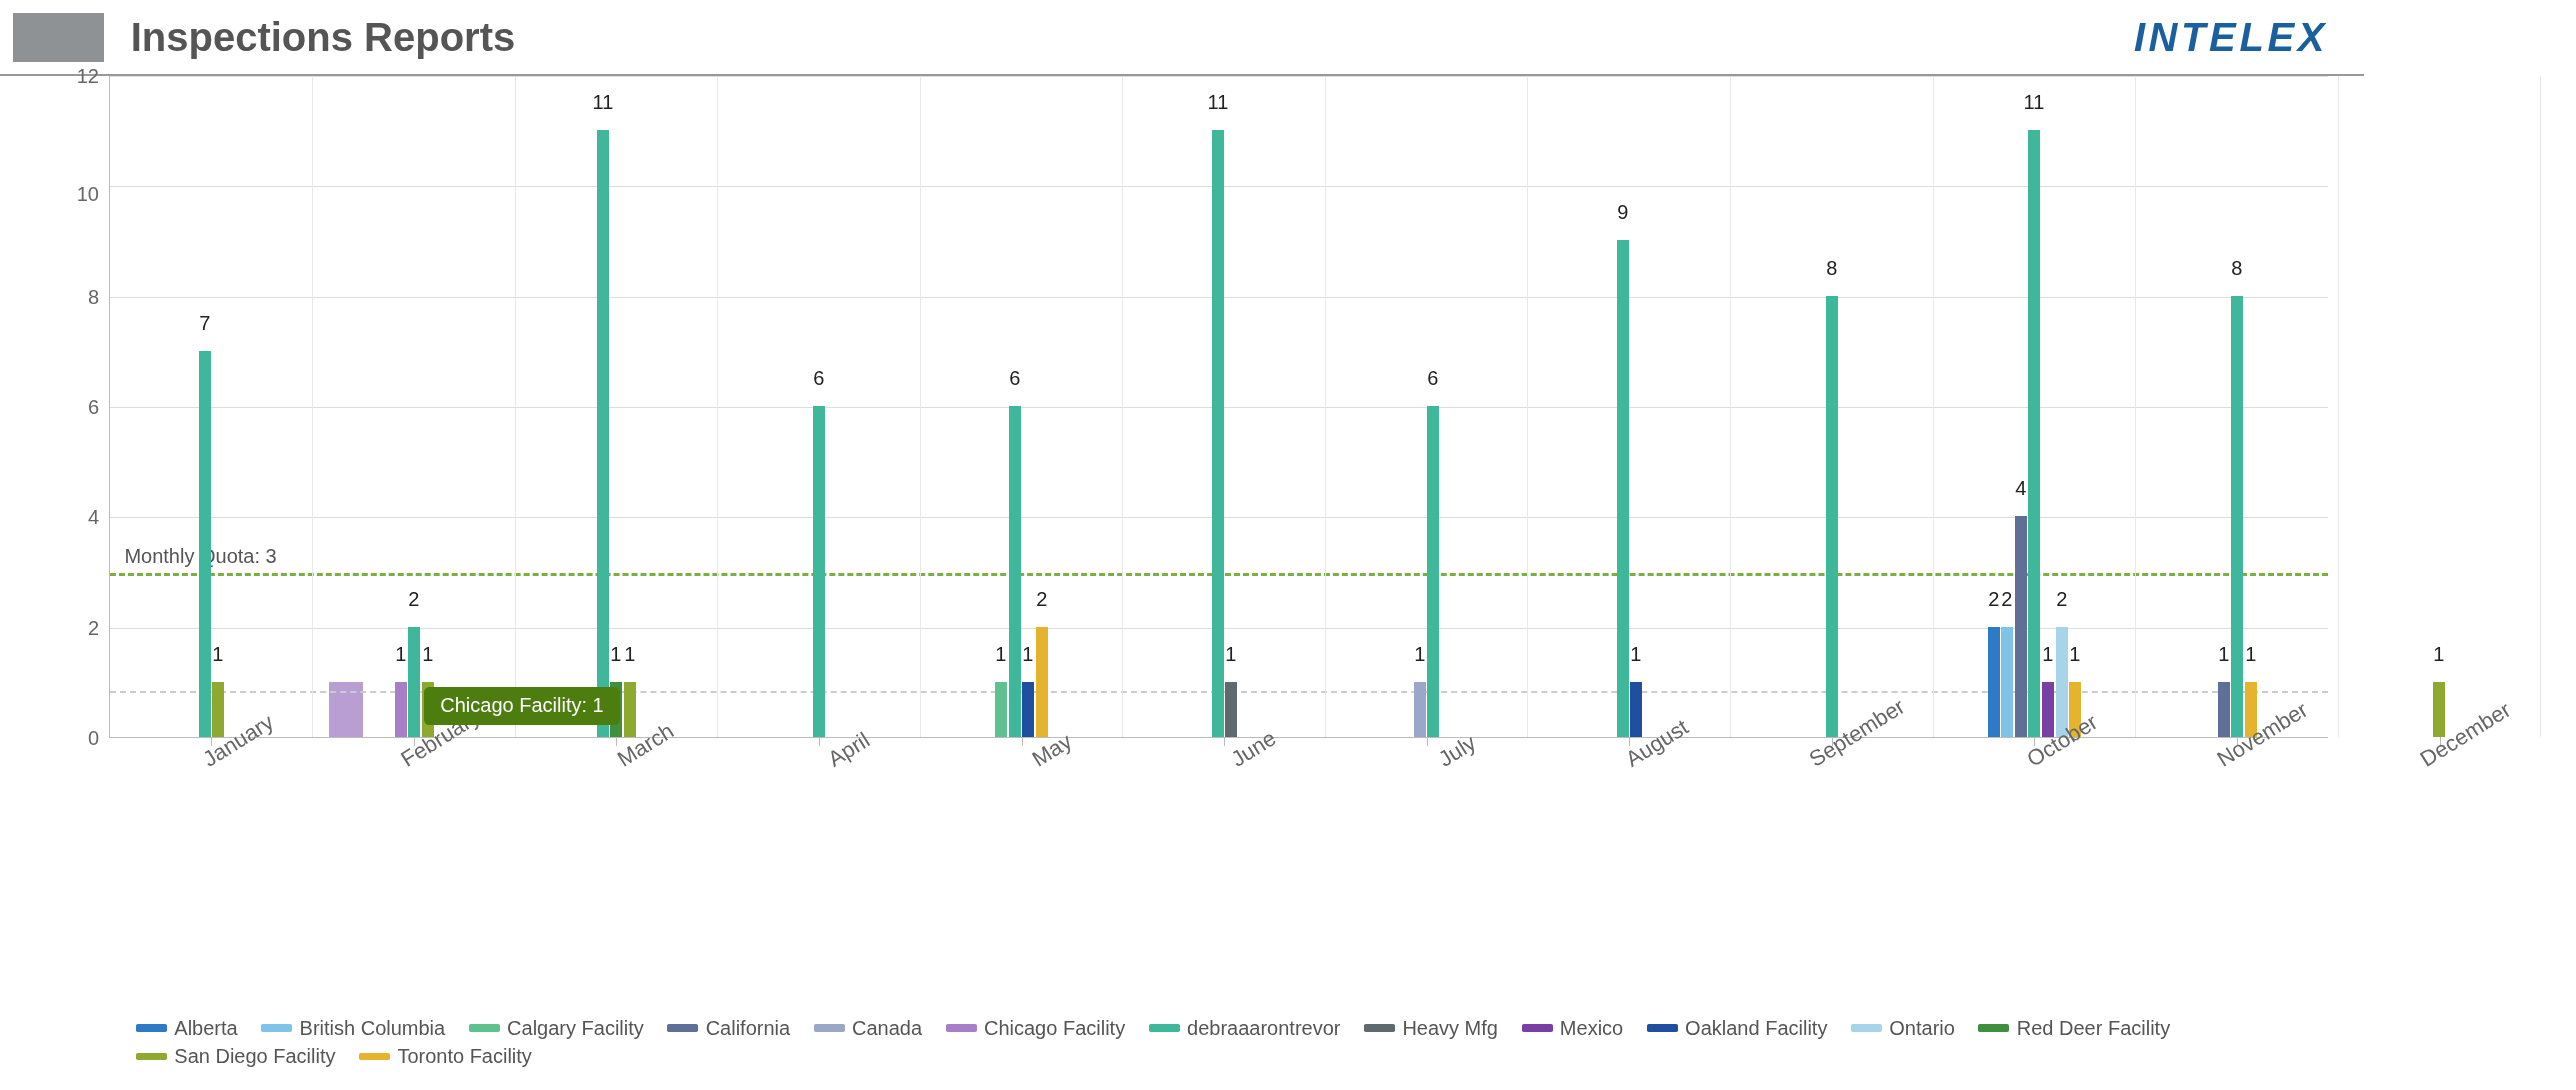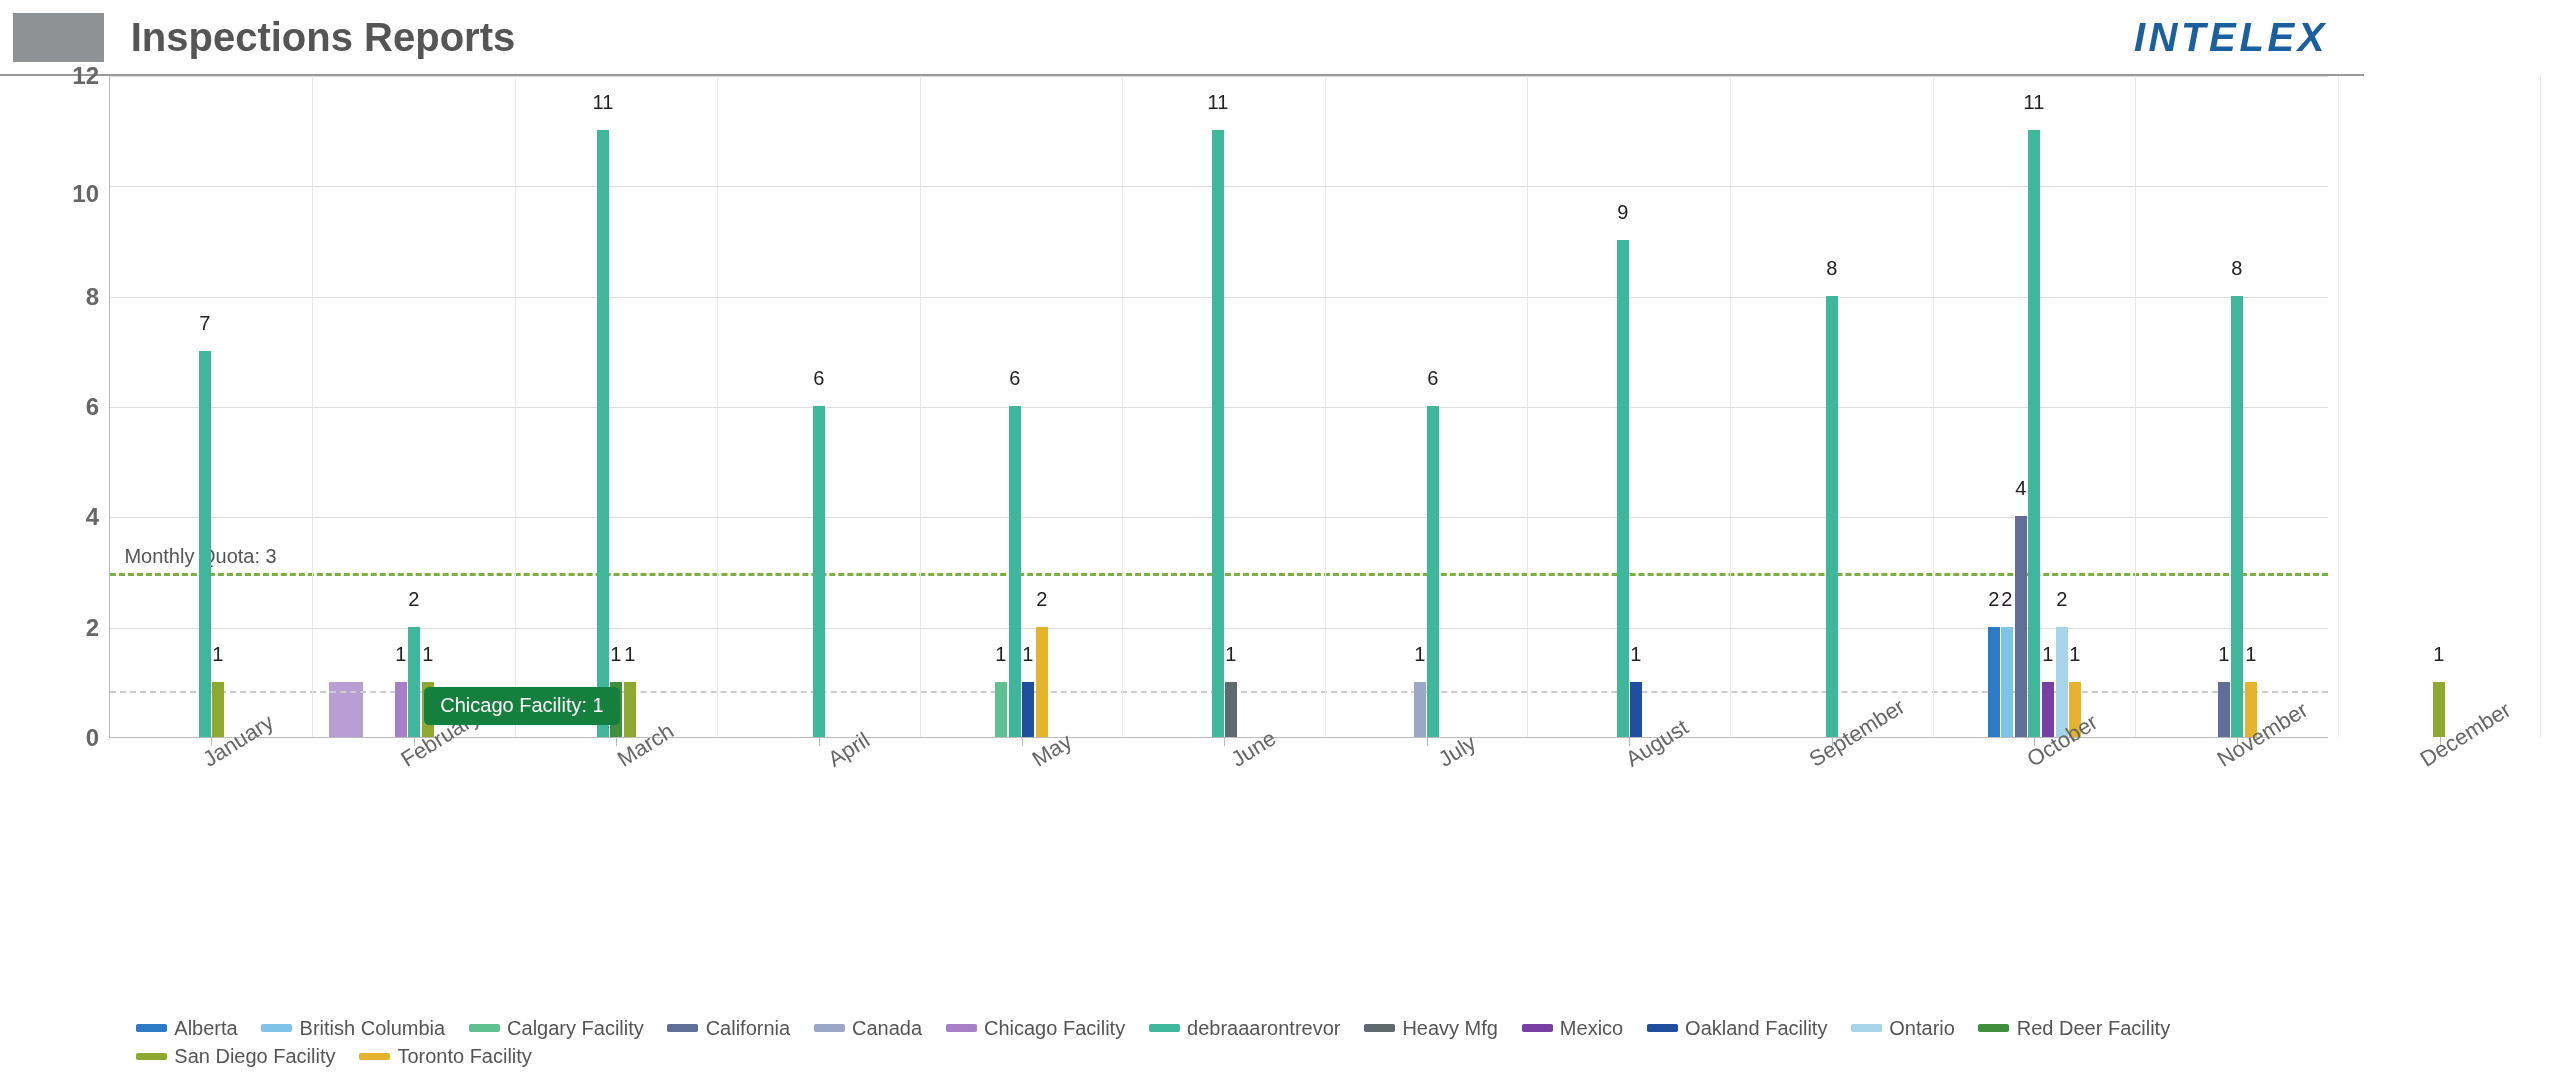--- a/index.html
+++ b/index.html
@@ -6,31 +6,31 @@
   html, body { width: 100%; height: 100%; font-family: "Segoe UI", Arial, sans-serif; background:#fff; color:#333; }
   .page { width:2364px; height:1090px; position:relative; }
   .header { display:flex; align-items:center; height:76px; border-bottom:2.7px solid #999;}
   .header-block { width:91px; height:49px; background:#8e9295; margin-left:12.7px; margin-right:27px;}
   .header-title { font-size:40px; font-weight:600; color:#555; flex:1;}
   .logo { margin-right:36px; font-size:40px; font-weight:700; color:#1a5f9e; letter-spacing:3.6px; font-style:italic;}
   .chart-title { text-align:center; font-size:23.6px; color:#888; margin-top:36px; margin-bottom:18px;}
   .chart-area { position:relative; margin:0 36px 0 73px; height:707px; }
   .plot { position:absolute; left:36px; top:0; right:0; bottom:45px; border-left:0.9px solid #bbb; border-bottom:0.9px solid #bbb;}
   .gridline { position:absolute; left:0; right:0; border-top:0.9px solid #ddd; }
-  .y-tick { position:absolute; right:100%; padding-right:11px; font-size:24px; color:#666; transform:translateY(-50%);font-weight:bold;}
+  .y-tick { position:absolute; right:100%; padding-right:11px; font-size:20px; color:#666; transform:translateY(-50%);}
   .quota-line { position:absolute; left:0; right:0; border-top:3.6px dashed #7bb041; }
   .quota-label { position:absolute; font-size:20px; color:#555; background:#fff; padding:0 5.4px;}
   .hover-line { position:absolute; left:0; right:0; border-top:2.7px dashed #ccc;}
   .month-group { position:absolute; bottom:0; top:0; border-right:0.9px solid #e8e8e8;}
   .month-group:first-child { border-left:0.9px solid #e8e8e8;}
   .bar { position:absolute; bottom:0; width:11.8px;}
   .bar-label { position:absolute; bottom:100%; left:50%; transform:translateX(-50%); font-size:20px; color:#222; padding-bottom:16px; white-space:nowrap;}
   .x-tick { position:absolute; top:100%; width:0.9px; height:9px; background:#bbb;}
   .x-label { position:absolute; top:100%; padding-top:16.3px; font-size:22px; color:#666; transform:translateX(-50%) rotate(-32deg); transform-origin:top left; white-space:nowrap;}
-  .tooltip { position:absolute; background:#15803d; color:#fff; font-size:20px; padding:7.3px 16.3px; border-radius:5.4px; white-space:nowrap;}
+  .tooltip { position:absolute; background:#4d7c0f; color:#fff; font-size:20px; padding:7.3px 16.3px; border-radius:5.4px; white-space:nowrap;}
   .legend { position:absolute; left:136px; right:54px; bottom:22px; display:flex; flex-wrap:wrap; align-items:center; gap:5.4px 7.3px; font-size:20px; color:#555;}
   .legend-item { display:flex; align-items:center; gap:7.3px; margin-right:16.3px;}
   .legend-swatch { width:31px; height:7.3px; border-radius:1.8px;}
 </style>
 </head>
 <body>
 
 <div class="page">
   <div class="header">
     <div class="header-block"></div>

